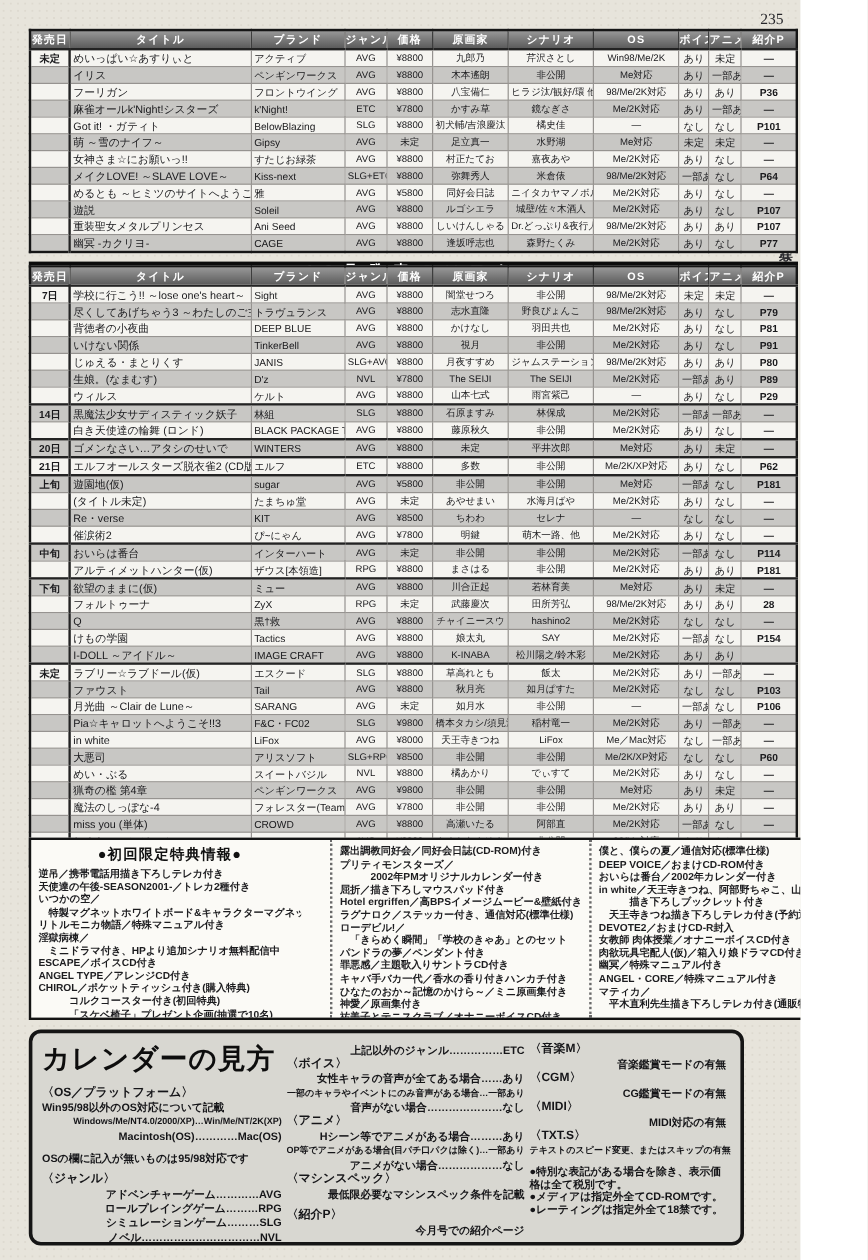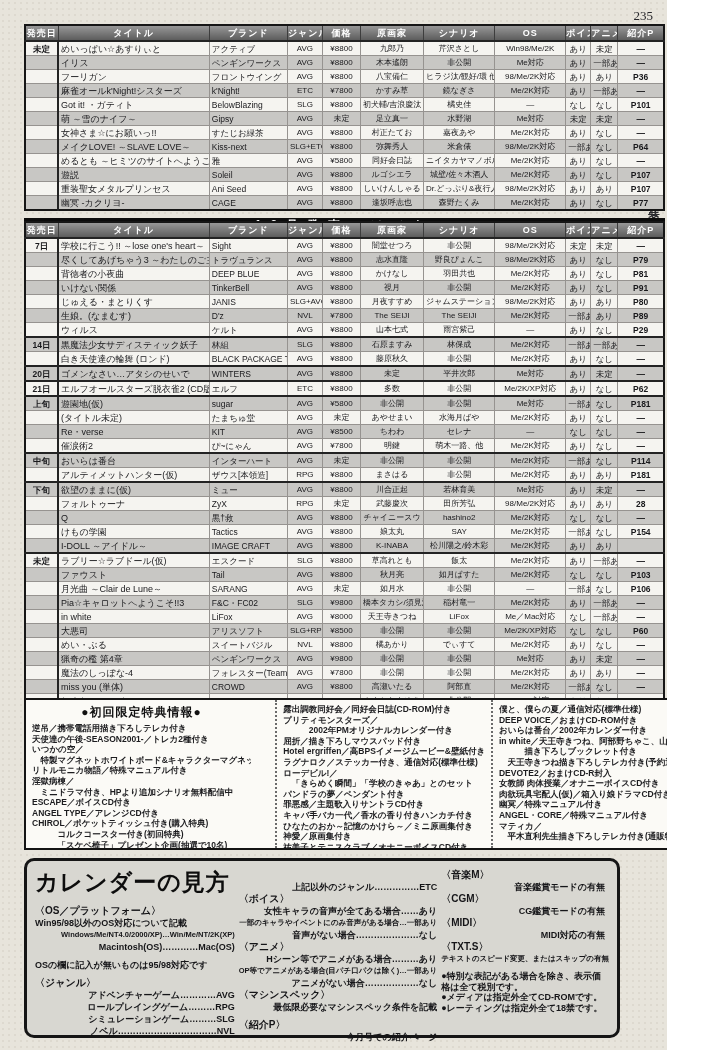--- a/index.html
+++ b/index.html
@@ -65,21 +65,21 @@
     font-size:8.5px; line-height:10.6px; font-weight:600;
     white-space:nowrap; overflow:hidden; color:#1c1c1f;
   }
   
   #legend {
     position:absolute; left:24px; top:858px; width:596px; height:180px;
     background:#d8d7d1; border:3px solid #151515; border-radius:10px;
     display:flex; padding:6px 8px 4px 8px; box-sizing:border-box;
   }
   #legend-col1 { width:226px; }
-  #legend-col2 { width:218px; padding-top:2px;margin-top:12px; }
+  #legend-col2 { width:218px; padding-top:2px; }
   #legend-col3 { flex:1; padding-top:2px; }
   #legend-col2, #legend-col3 { border:none; }
   #legend-title {
     font-size:23px; font-weight:bold; letter-spacing:1px;
     margin:0 0 7px 0; white-space:nowrap; color:#0d0d0d;
   }
   .lg div {
     font-size:9px; line-height:12px; font-weight:bold; color:#151518;
     white-space:nowrap; overflow:hidden;
   }

